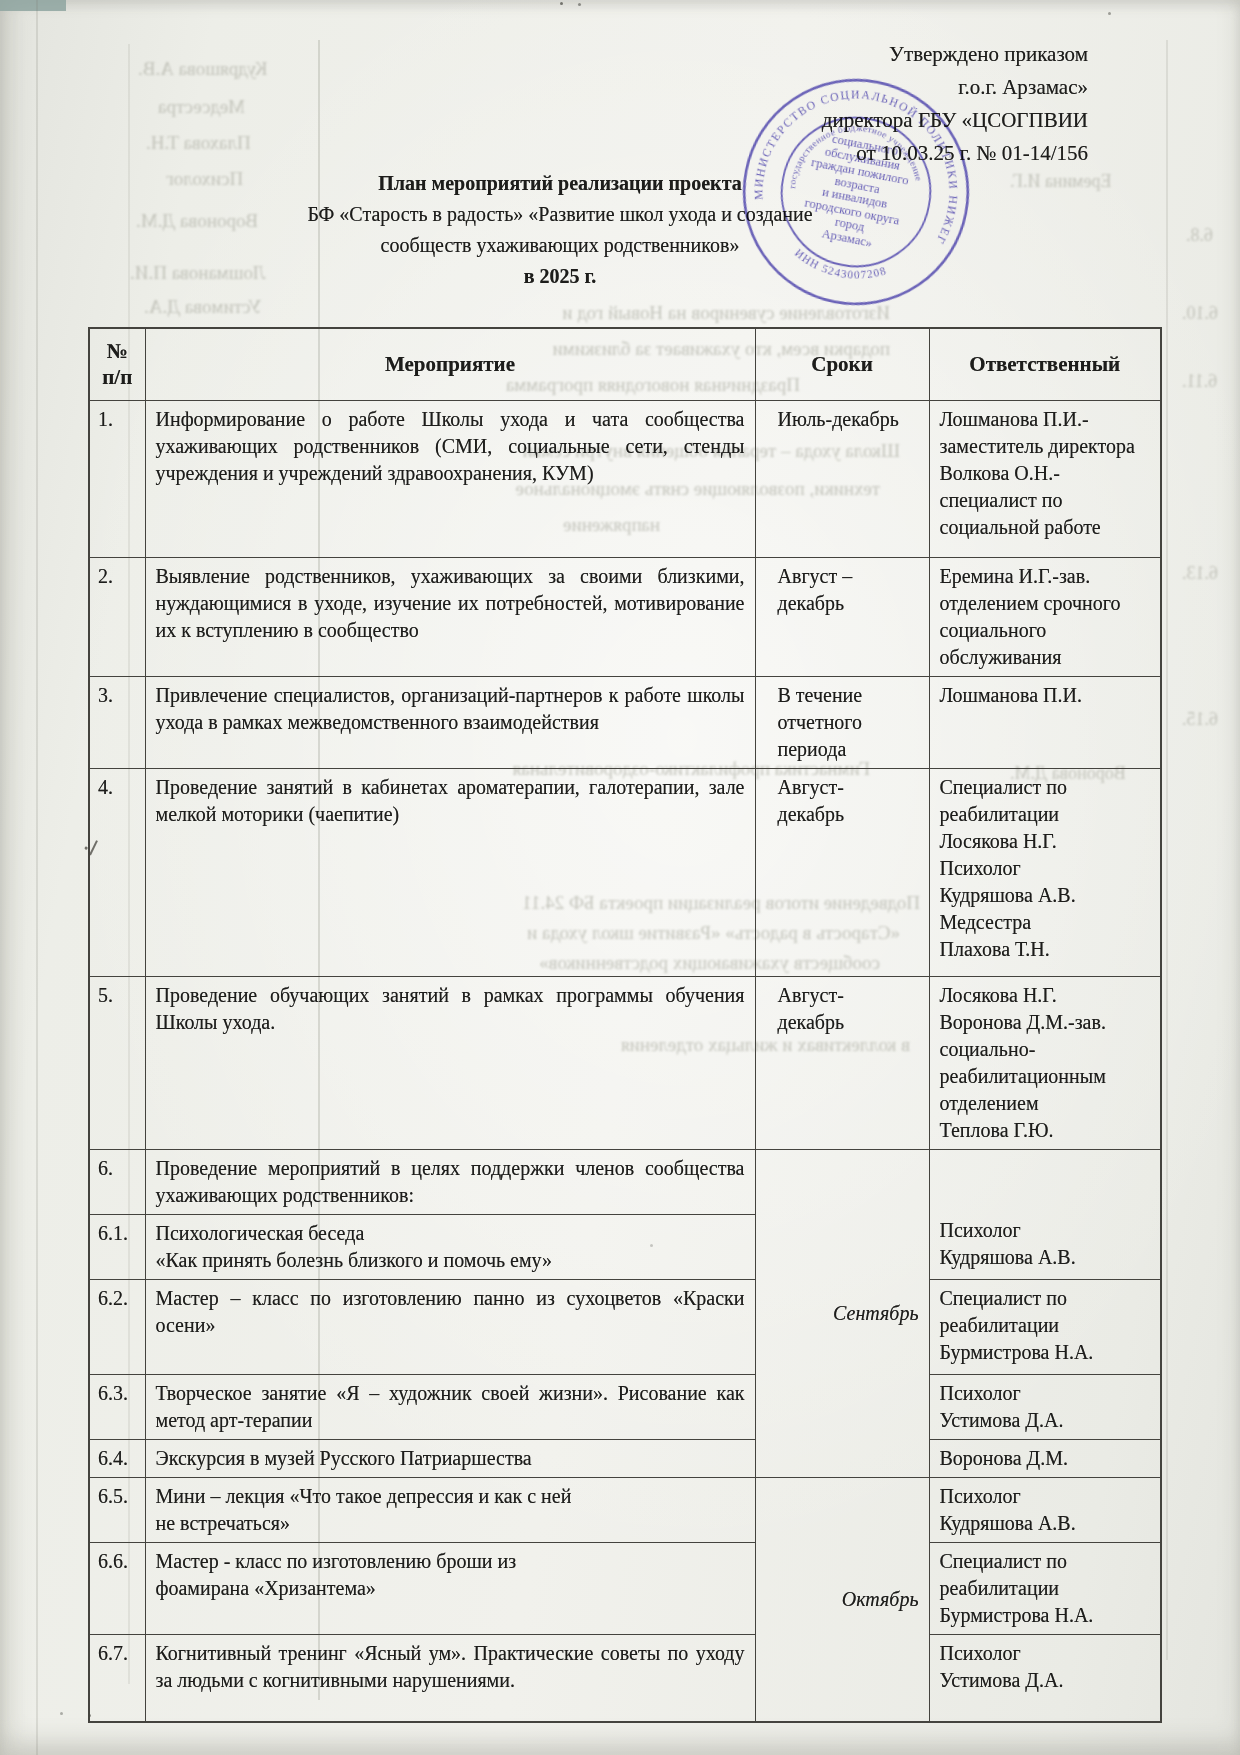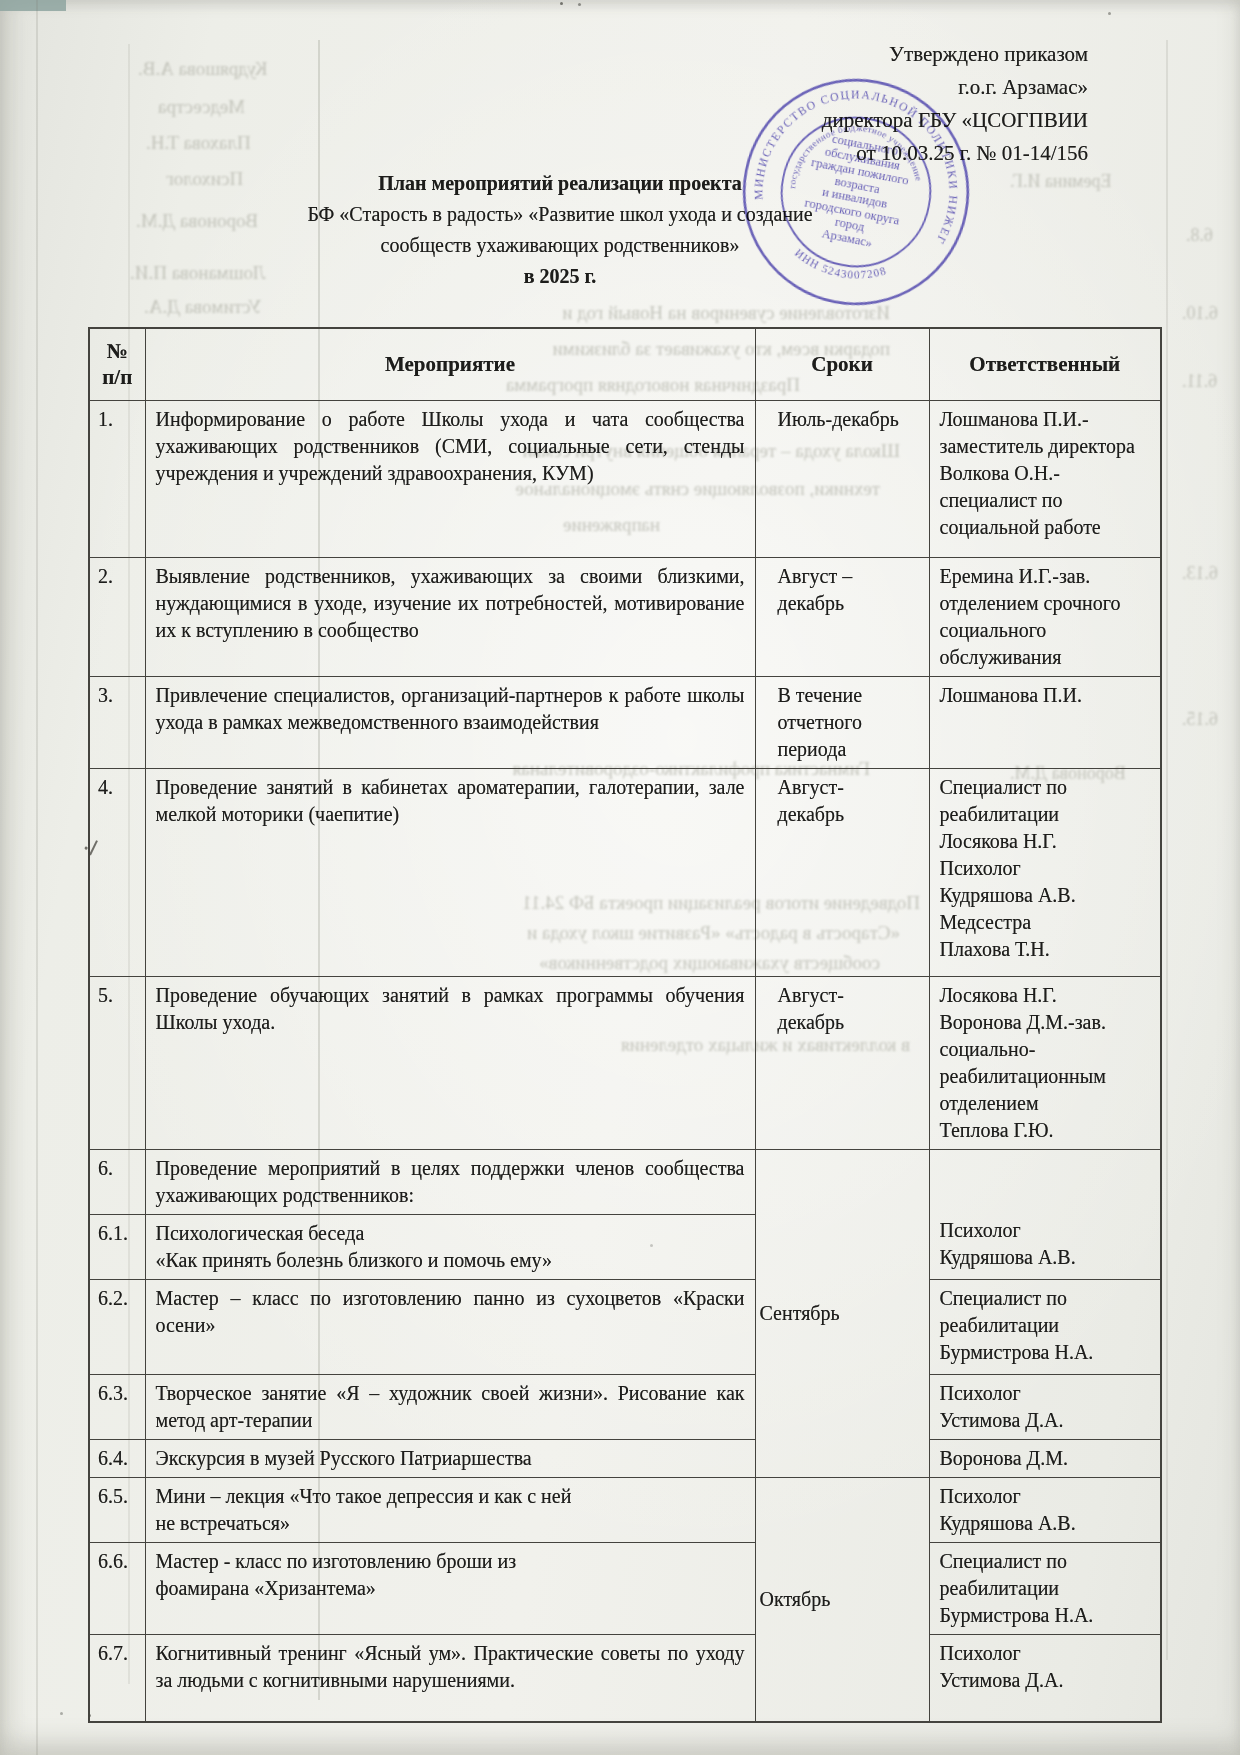--- a/index.html
+++ b/index.html
@@ -43,21 +43,21 @@
   table.plan{position:absolute; left:88px; top:327px; width:1072px; border-collapse:collapse;
     table-layout:fixed; background:transparent;}
   table.plan, table.plan th, table.plan td{border:1.6px solid #44433e;}
   table.plan{border-width:2.2px;}
   th,td{vertical-align:top; padding:5px 10px; font-size:20px; line-height:27px; white-space:pre-line;}
   th{font-size:21px; text-align:center; vertical-align:middle; line-height:26px;}
   th.th-left{text-align:center;margin-top:16px;}
   td.c-num{padding-left:8px;}
   td.c-act{text-align:justify;}
   td.c-period{padding-left:22px;}
-  td.c-period.merged{text-align:left; vertical-align:middle; padding-left:4px;}
+  td.c-period.merged{text-align:right; vertical-align:middle; padding-left:4px;font-style:italic;}
   td.vbottom{vertical-align:bottom; padding-bottom:8px;}
 
   .pen-mark{position:absolute; left:92px; top:842px; width:10px; height:16px;
     border-left:2.4px solid #504f49; transform:rotate(26deg); opacity:.8;}
   .pen-mark::after{content:""; position:absolute; left:-9px; top:10px; width:3px; height:3px;
     border-radius:50%; background:#504f49;}
   .specks{position:absolute; left:560px; top:2px; width:3px; height:3px; border-radius:50%;
     background:rgba(70,70,64,.7);
     box-shadow: 18px 1px 0 rgba(70,70,64,.55), 548px 10px 0 rgba(80,80,74,.5),
       -472px 1712px 0 rgba(70,70,64,.6), -500px 1710px 0 rgba(70,70,64,.4),

